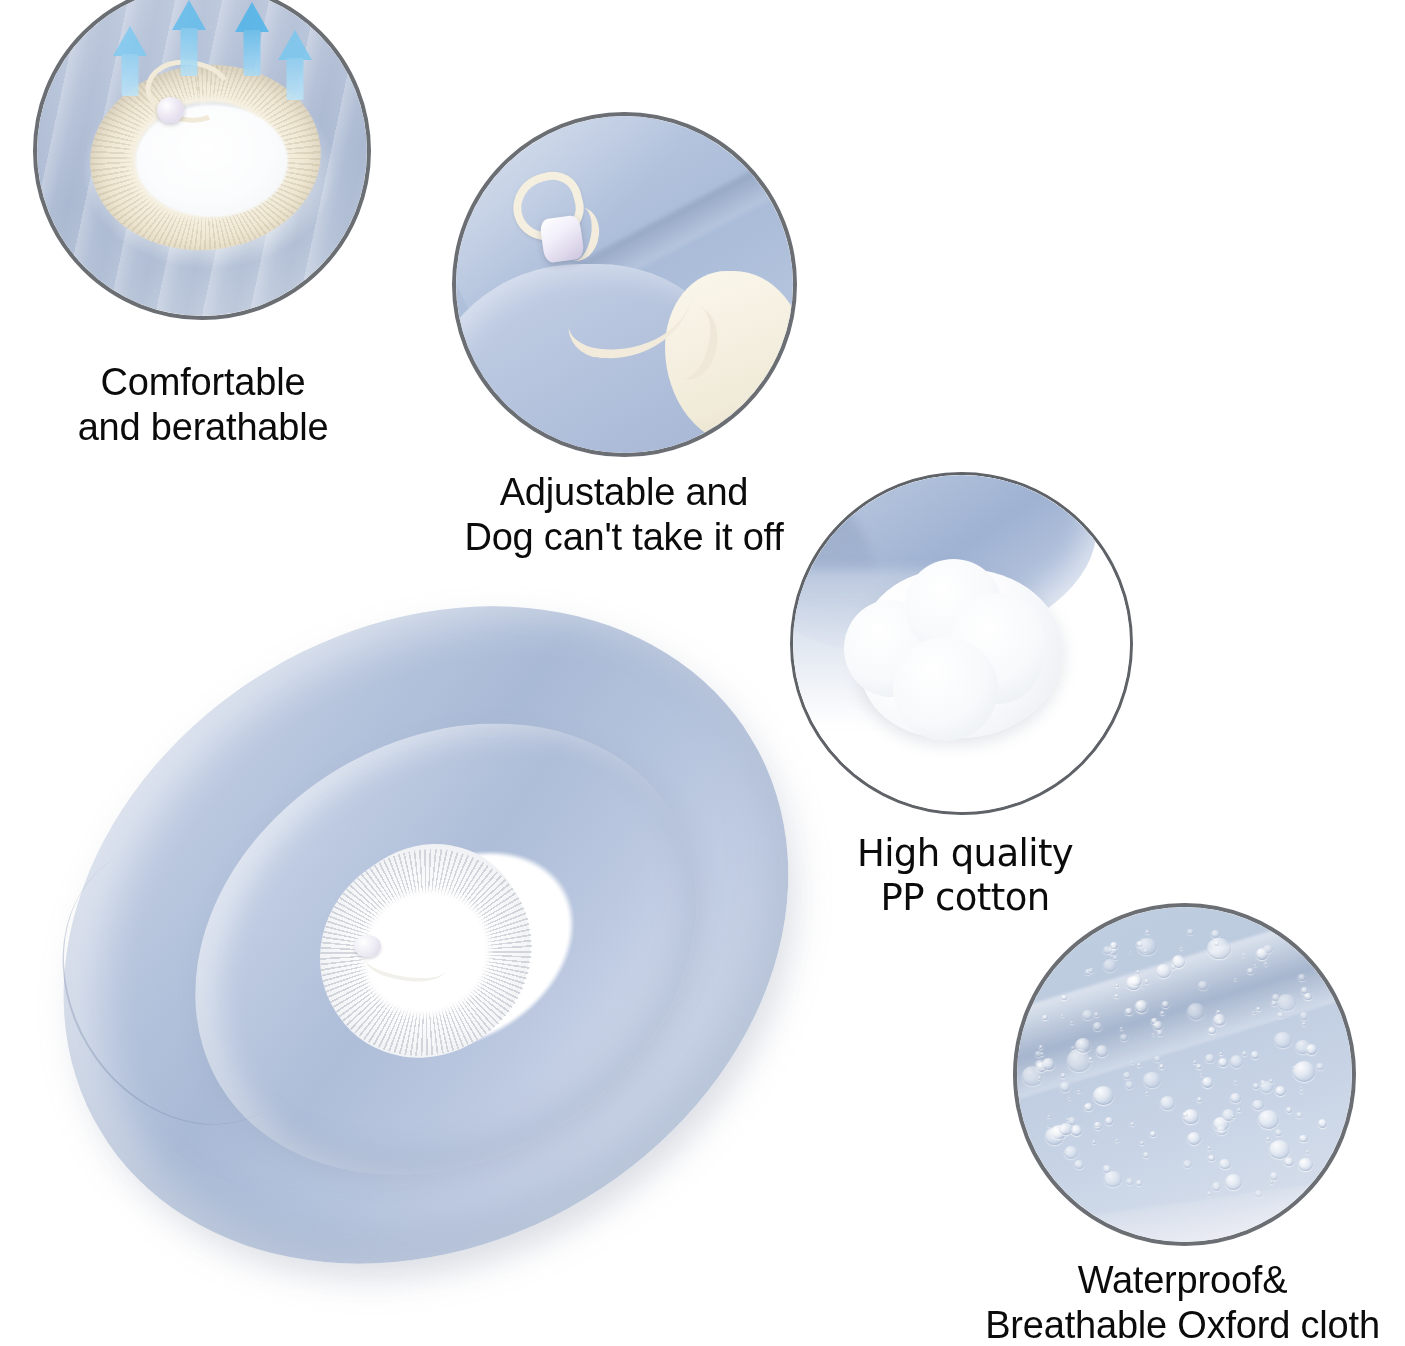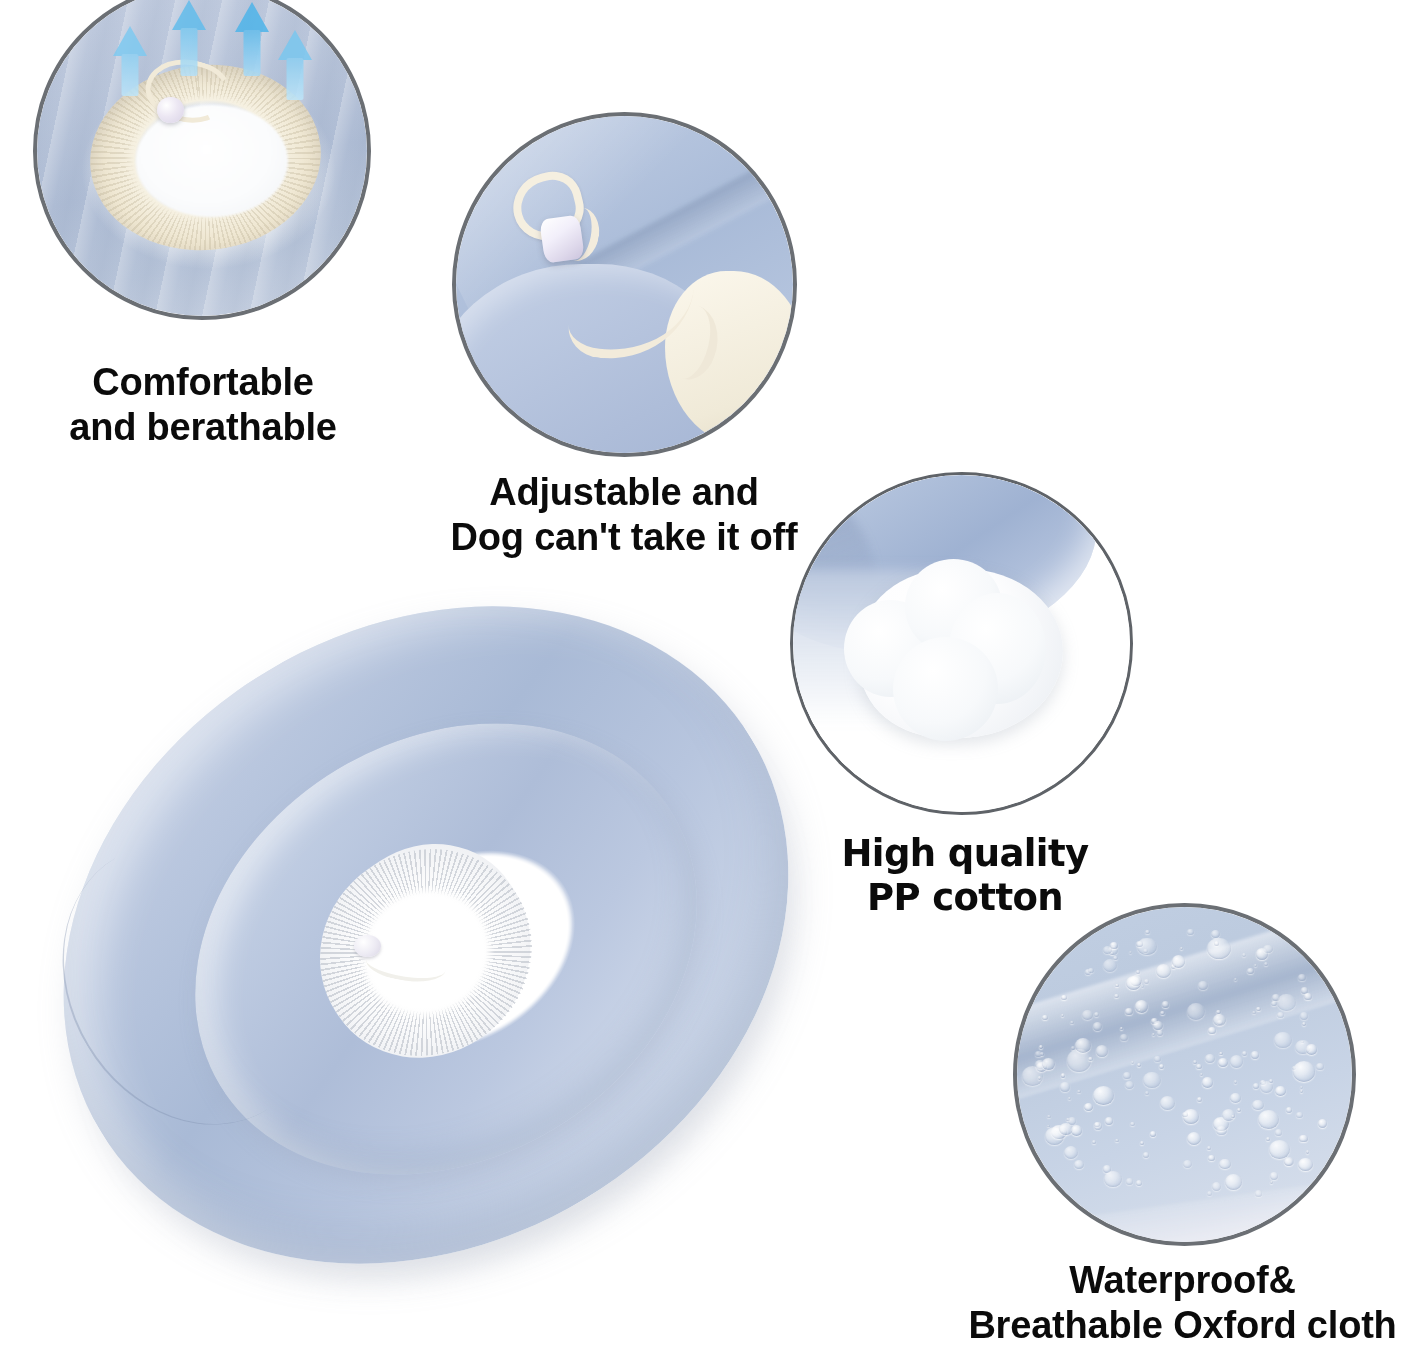--- a/index.html
+++ b/index.html
@@ -18,21 +18,21 @@
     position:absolute;border-radius:50%;overflow:hidden;
     border:4px solid #6b6f74;
     box-sizing:border-box;
     background:#fff;
   }
   .circle.thin{border-width:3px;border-color:#5f6368;}
   .circle .inner{position:absolute;inset:0;overflow:hidden;border-radius:50%;}
 
   .cap{
     position:absolute;text-align:center;line-height:1.18;
-    font-size:38px;font-weight:700;letter-spacing:-0.2px;color:#0b0b0b;
+    font-size:38px;font-weight:400;letter-spacing:-0.2px;color:#0b0b0b;
     white-space:pre-line;
   }
   .cap.geo{font-family:"DejaVu Sans",sans-serif;font-size:37px;letter-spacing:-0.6px;}
 
   
   #c1{left:33px;top:-18px;width:338px;height:338px;}
   #c1 .fabricbg{
     position:absolute;inset:0;
     background:
       radial-gradient(ellipse 62% 48% at 52% 56%, #f4f6f8 0%, #eceff3 38%, rgba(236,239,243,0) 62%),

